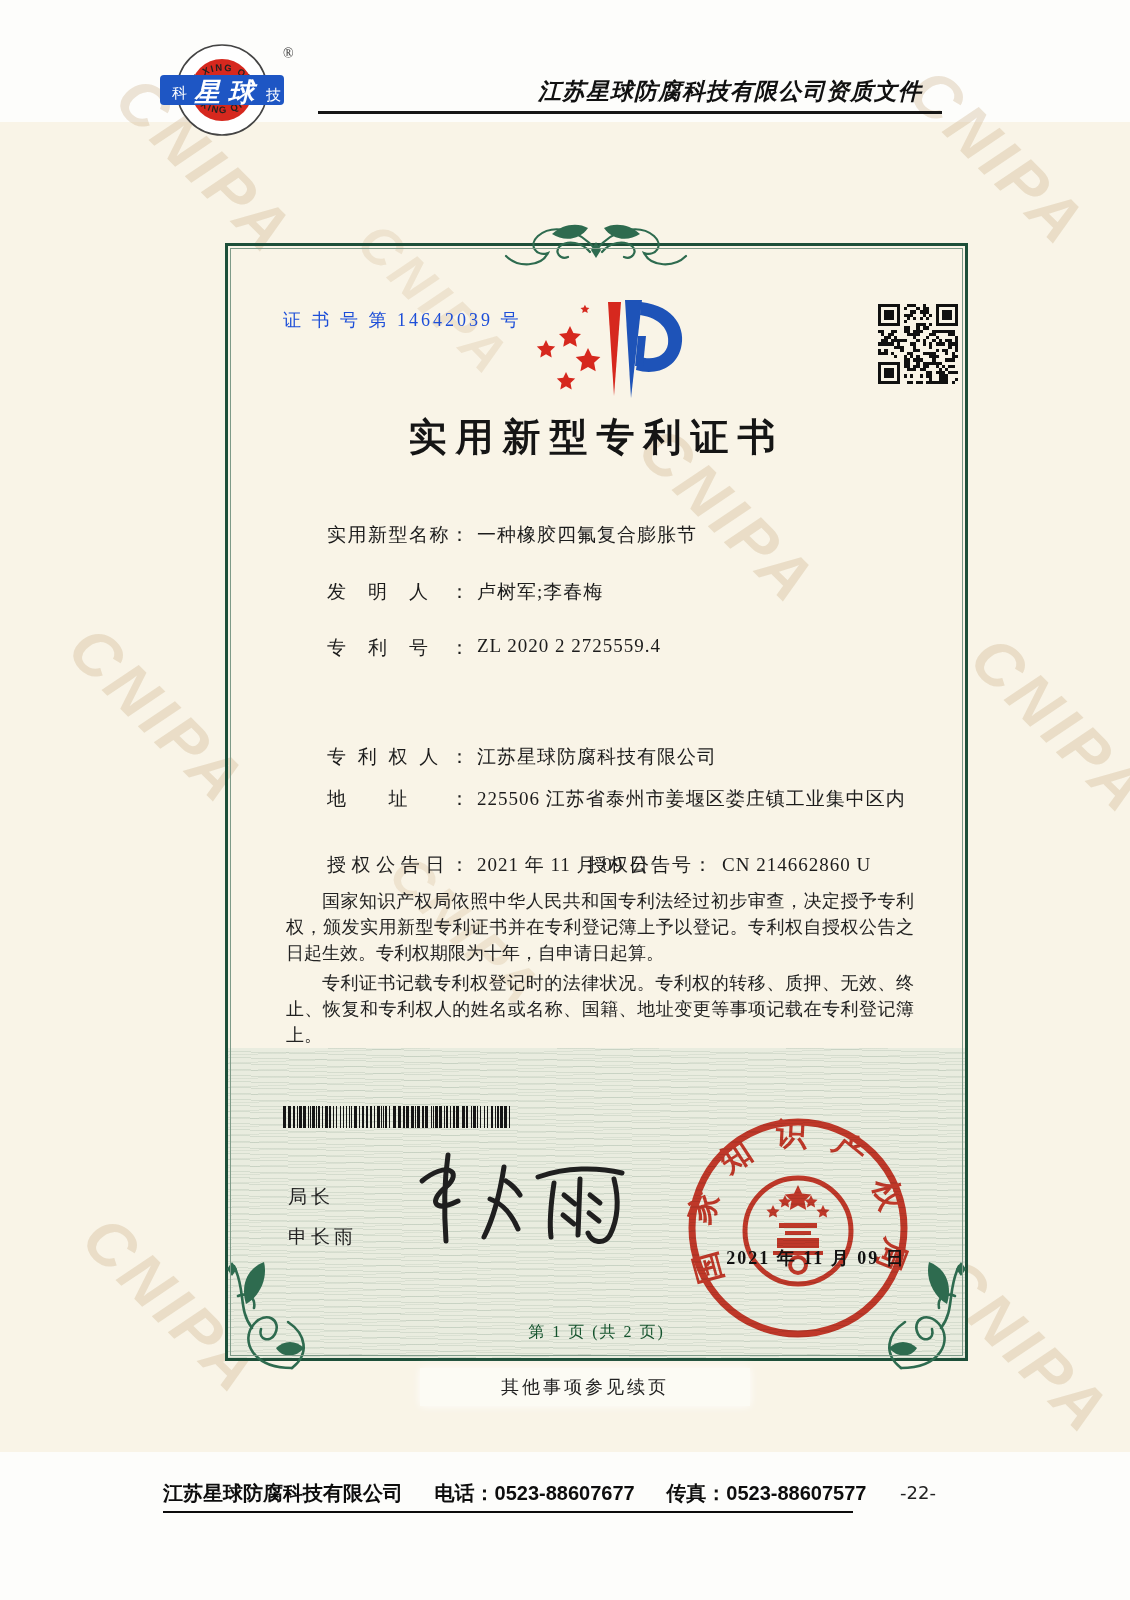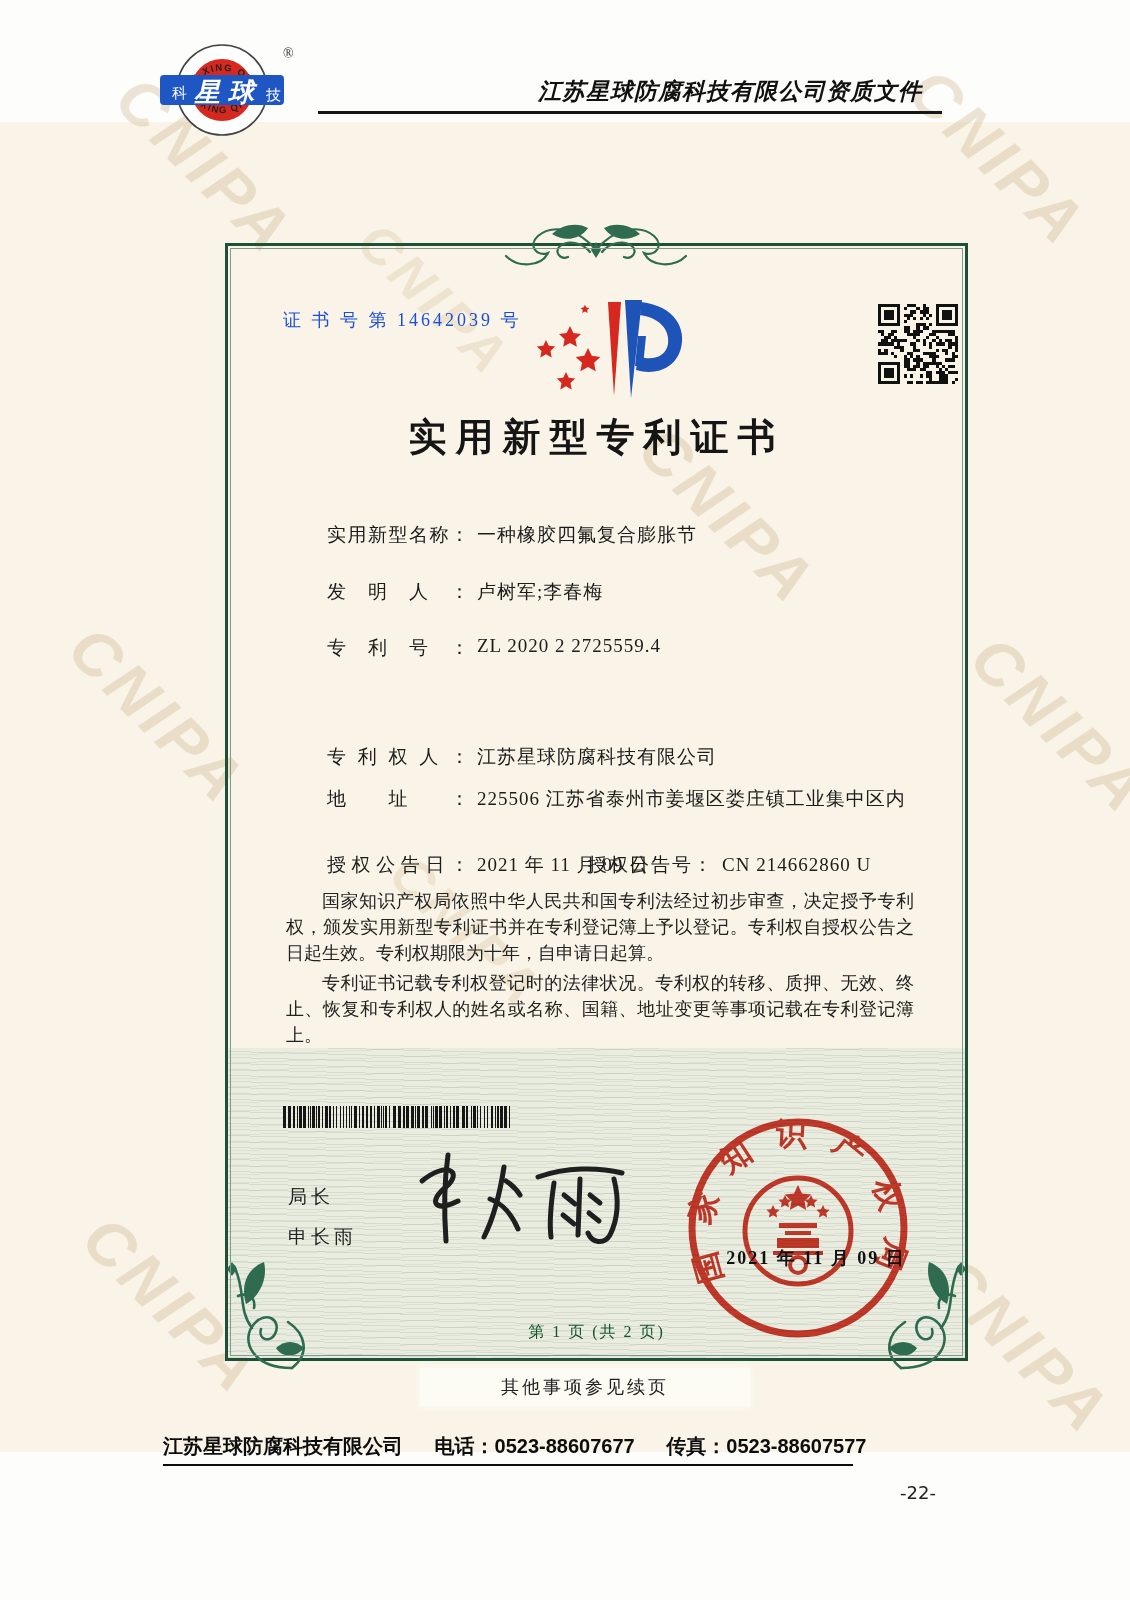--- a/index.html
+++ b/index.html
@@ -55,21 +55,21 @@
   .signature{position:absolute;left:178px;top:895px;width:230px;height:120px;}
   .seal{position:absolute;left:455px;top:867px;width:230px;height:230px;mix-blend-mode:multiply;opacity:.95;}
   .seal-date{position:absolute;left:478px;top:1000px;width:220px;text-align:center;
       font-size:18px;letter-spacing:2px;color:#111;font-weight:bold;}
   .pageind{position:absolute;left:0;top:1076px;width:100%;text-align:center;font-size:16px;
       letter-spacing:2px;color:#14532d;}
   .contnote{position:absolute;left:420px;top:1368px;width:330px;text-align:center;
       background:#fcfbf4;padding:7px 0;font-size:18px;letter-spacing:3px;color:#222;
       box-shadow:0 0 8px rgba(255,255,255,.9);}
   
-  .footer{position:absolute;left:163px;top:1433px;width:690px;border-bottom:2.5px solid #0c0c0c;
+  .footer{position:absolute;left:163px;top:1480px;width:690px;border-bottom:2.5px solid #0c0c0c;
       padding-bottom:4px;font-family:"Liberation Sans",sans-serif;font-weight:bold;font-size:20px;
       color:#0d0d0d;white-space:nowrap;text-align:center;}
   .footer span{margin-right:26px;}
   .pageno{position:absolute;left:900px;top:1482px;font-size:18px;color:#222;
       font-family:"DejaVu Sans",sans-serif;}
 </style>
 </head>
 <body>
 
 <div class="scan"></div>

